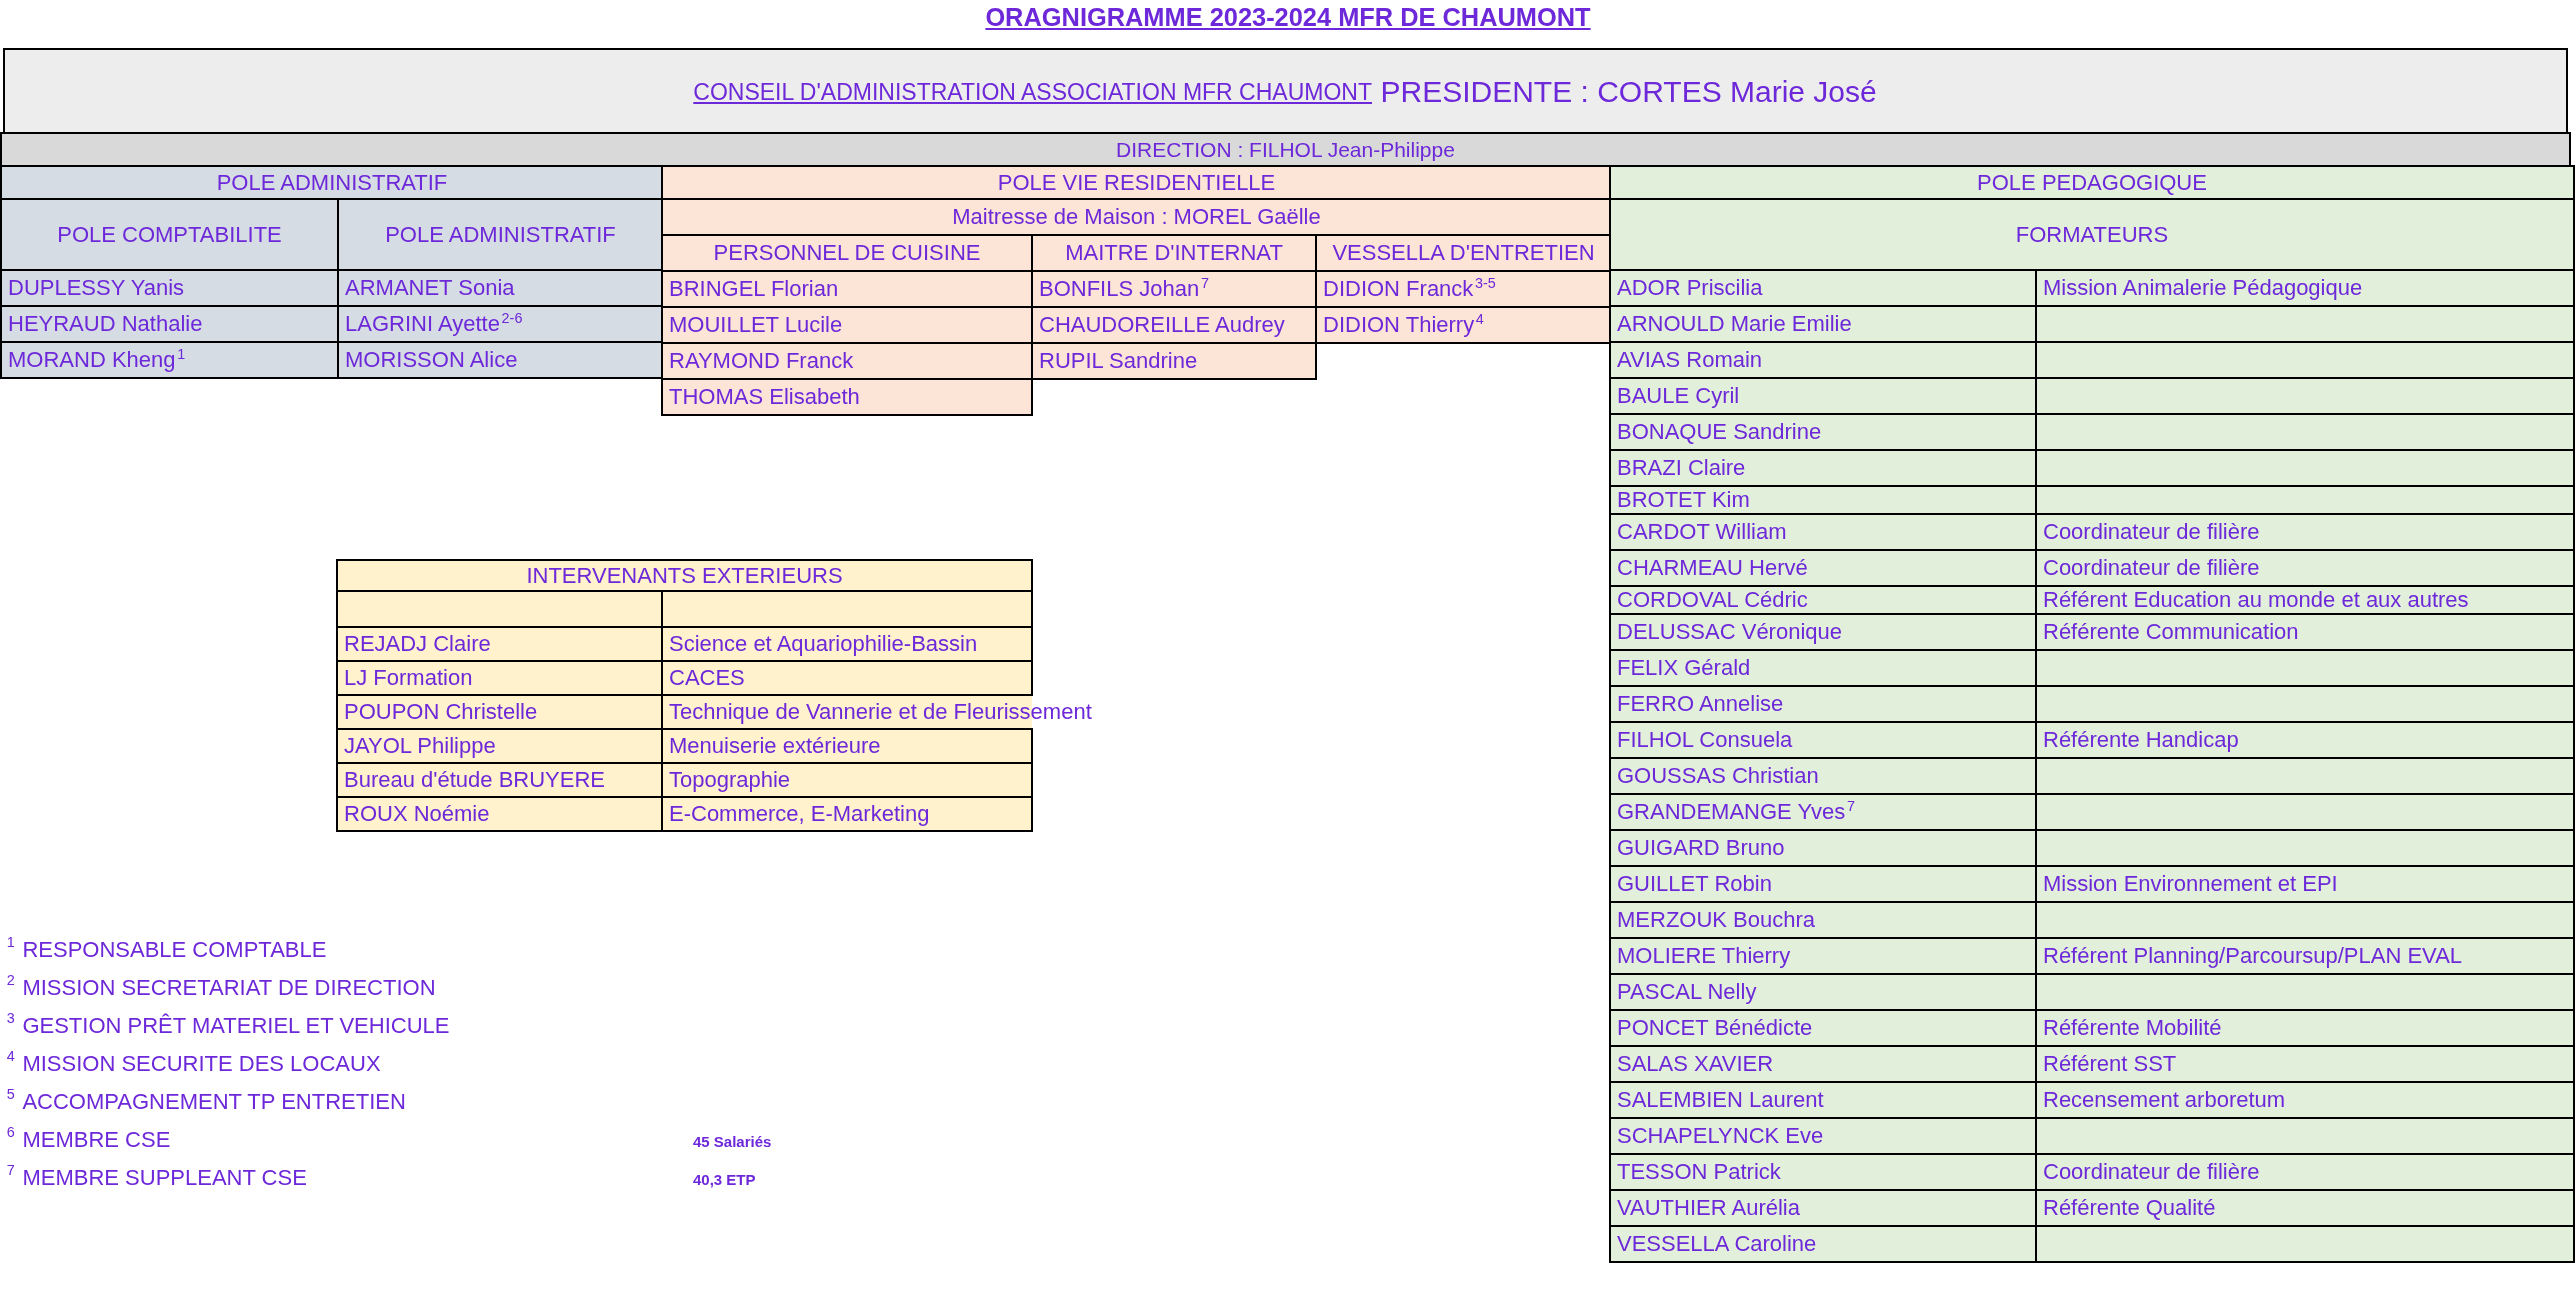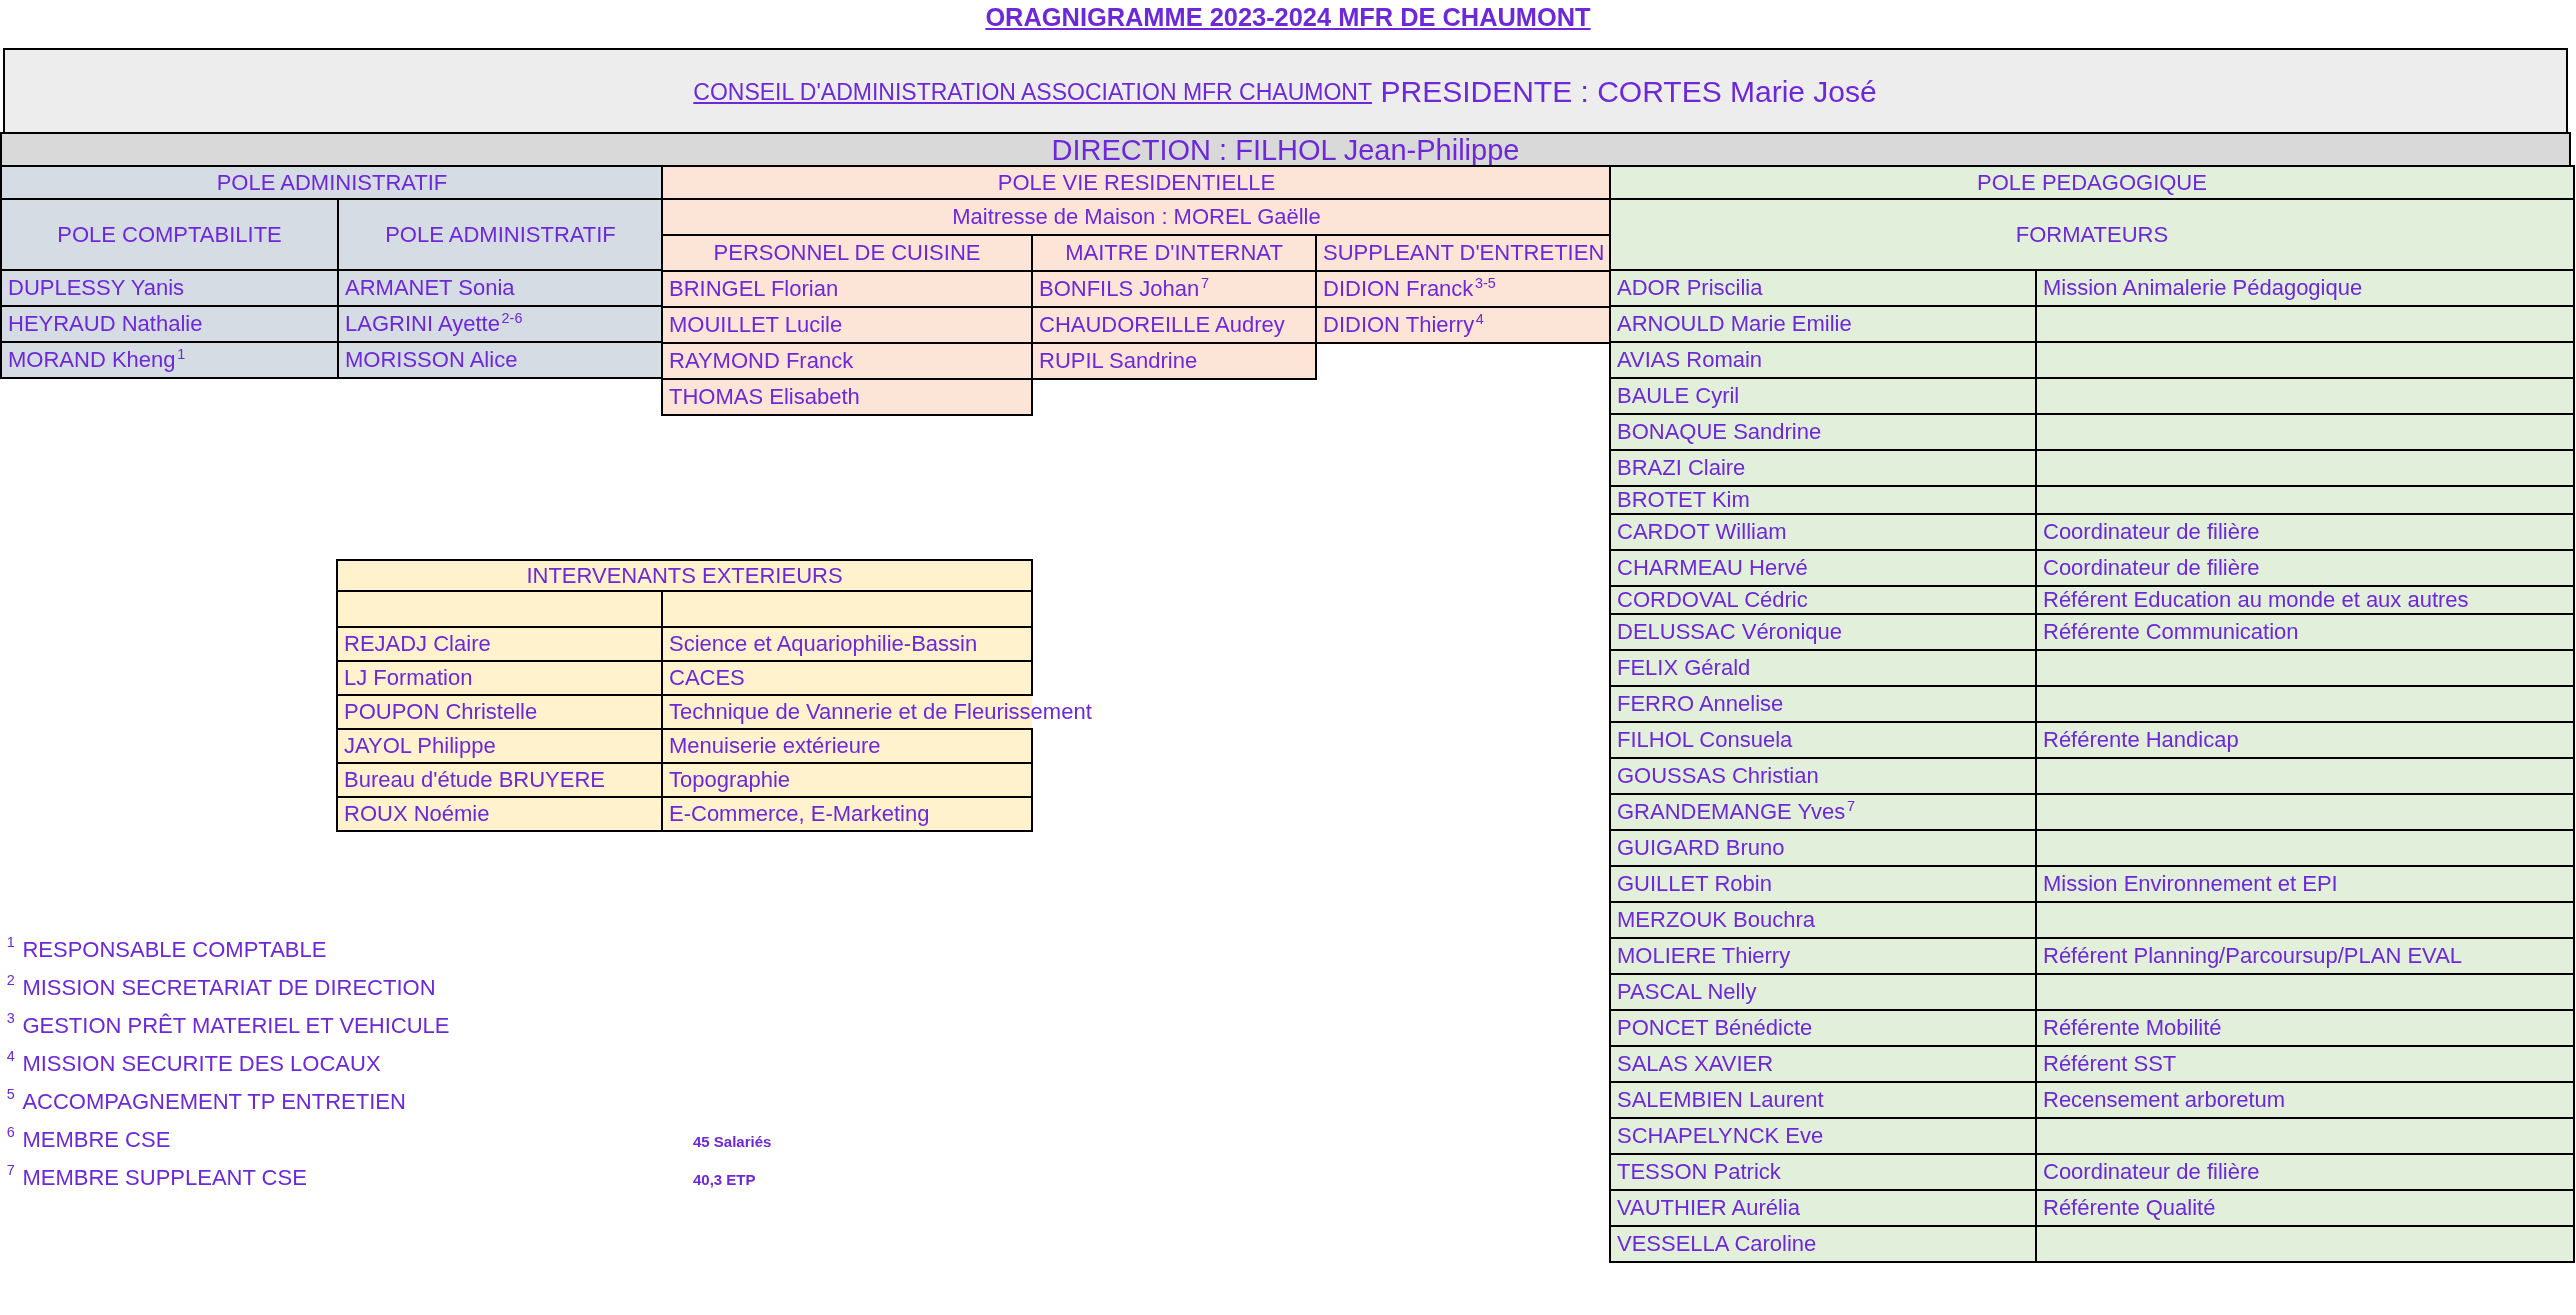--- a/index.html
+++ b/index.html
@@ -15,21 +15,21 @@
   .conseil {
     position:absolute; left:2.5px; top:48px; width:2565px; height:88px;
     background:#EDEDED; border:2.5px solid #000;
     display:flex; flex-direction:row; align-items:center; justify-content:center; gap:8.5px;
   }
   .conseil .c1 { font-size:23px; text-decoration:underline; }
   .conseil .c2 { font-size:30px; }
   .direction {
     position:absolute; left:0; top:132px; width:2571px; height:36px;
     background:#D9D9D9; border:2.5px solid #000;
-    display:flex; align-items:center; justify-content:center; font-size:29px;
+    display:flex; align-items:center; justify-content:center; font-size:21px;
   }
   table { position:absolute; border-collapse:collapse; table-layout:fixed; }
   td {
     border:2.5px solid #000; padding:0 6px; font-size:22px; font-weight:normal;
     white-space:nowrap; overflow:visible; vertical-align:middle;
   }
   .hd { text-align:center; }
   td.void { border:none; background:transparent !important; }
   td sup { font-size:14.4px; margin-left:1.7px; vertical-align:super; line-height:0; }
   sup:empty { margin:0; }
@@ -101,21 +101,21 @@
     <tbody>
       <tr style="height:33px">
         <td colspan="3" class="hd">POLE VIE RESIDENTIELLE</td>
       </tr>
       <tr style="height:36px">
         <td colspan="3" class="hd">Maitresse de Maison : MOREL Gaëlle</td>
       </tr>
       <tr style="height:36px">
         <td class="hd">PERSONNEL DE CUISINE</td>
         <td class="hd">MAITRE D'INTERNAT</td>
-        <td class="hd">SUPPLEANT D'ENTRETIEN</td>
+        <td class="hd">VESSELLA D'ENTRETIEN</td>
       </tr>
       <tr style="height:36px">
         <td><span>BRINGEL Florian</span></td>
         <td><span>BONFILS Johan</span><sup>7</sup></td>
         <td><span>DIDION Franck</span><sup>3-5</sup></td>
       </tr>
       <tr style="height:36px">
         <td><span>MOUILLET Lucile</span></td>
         <td><span>CHAUDOREILLE Audrey</span><sup></sup></td>
         <td><span>DIDION Thierry</span><sup>4</sup></td>

